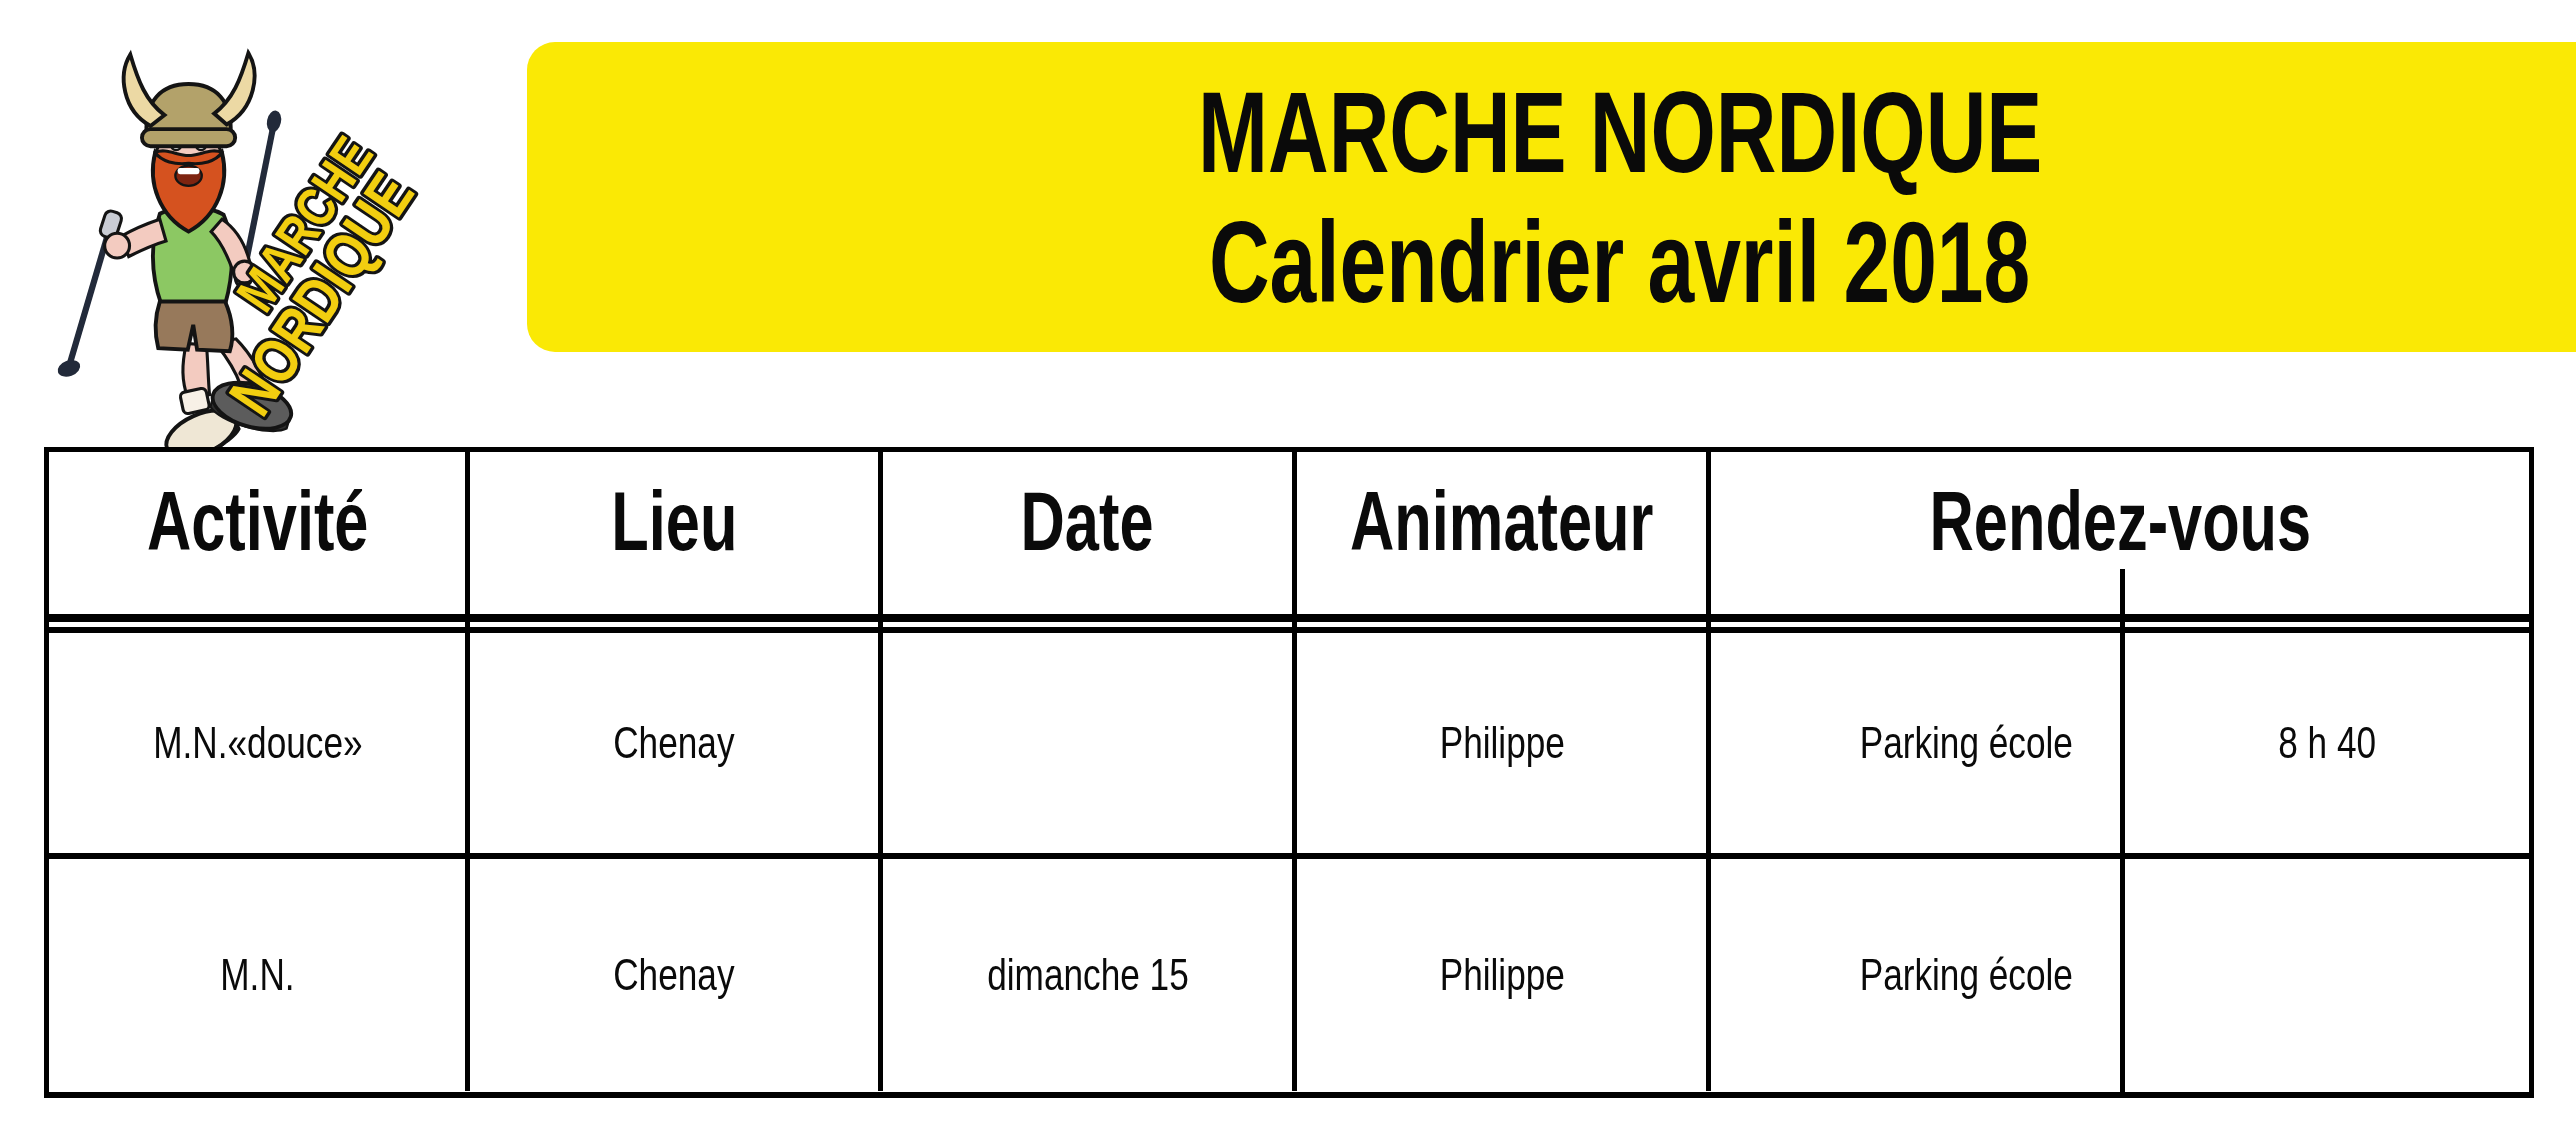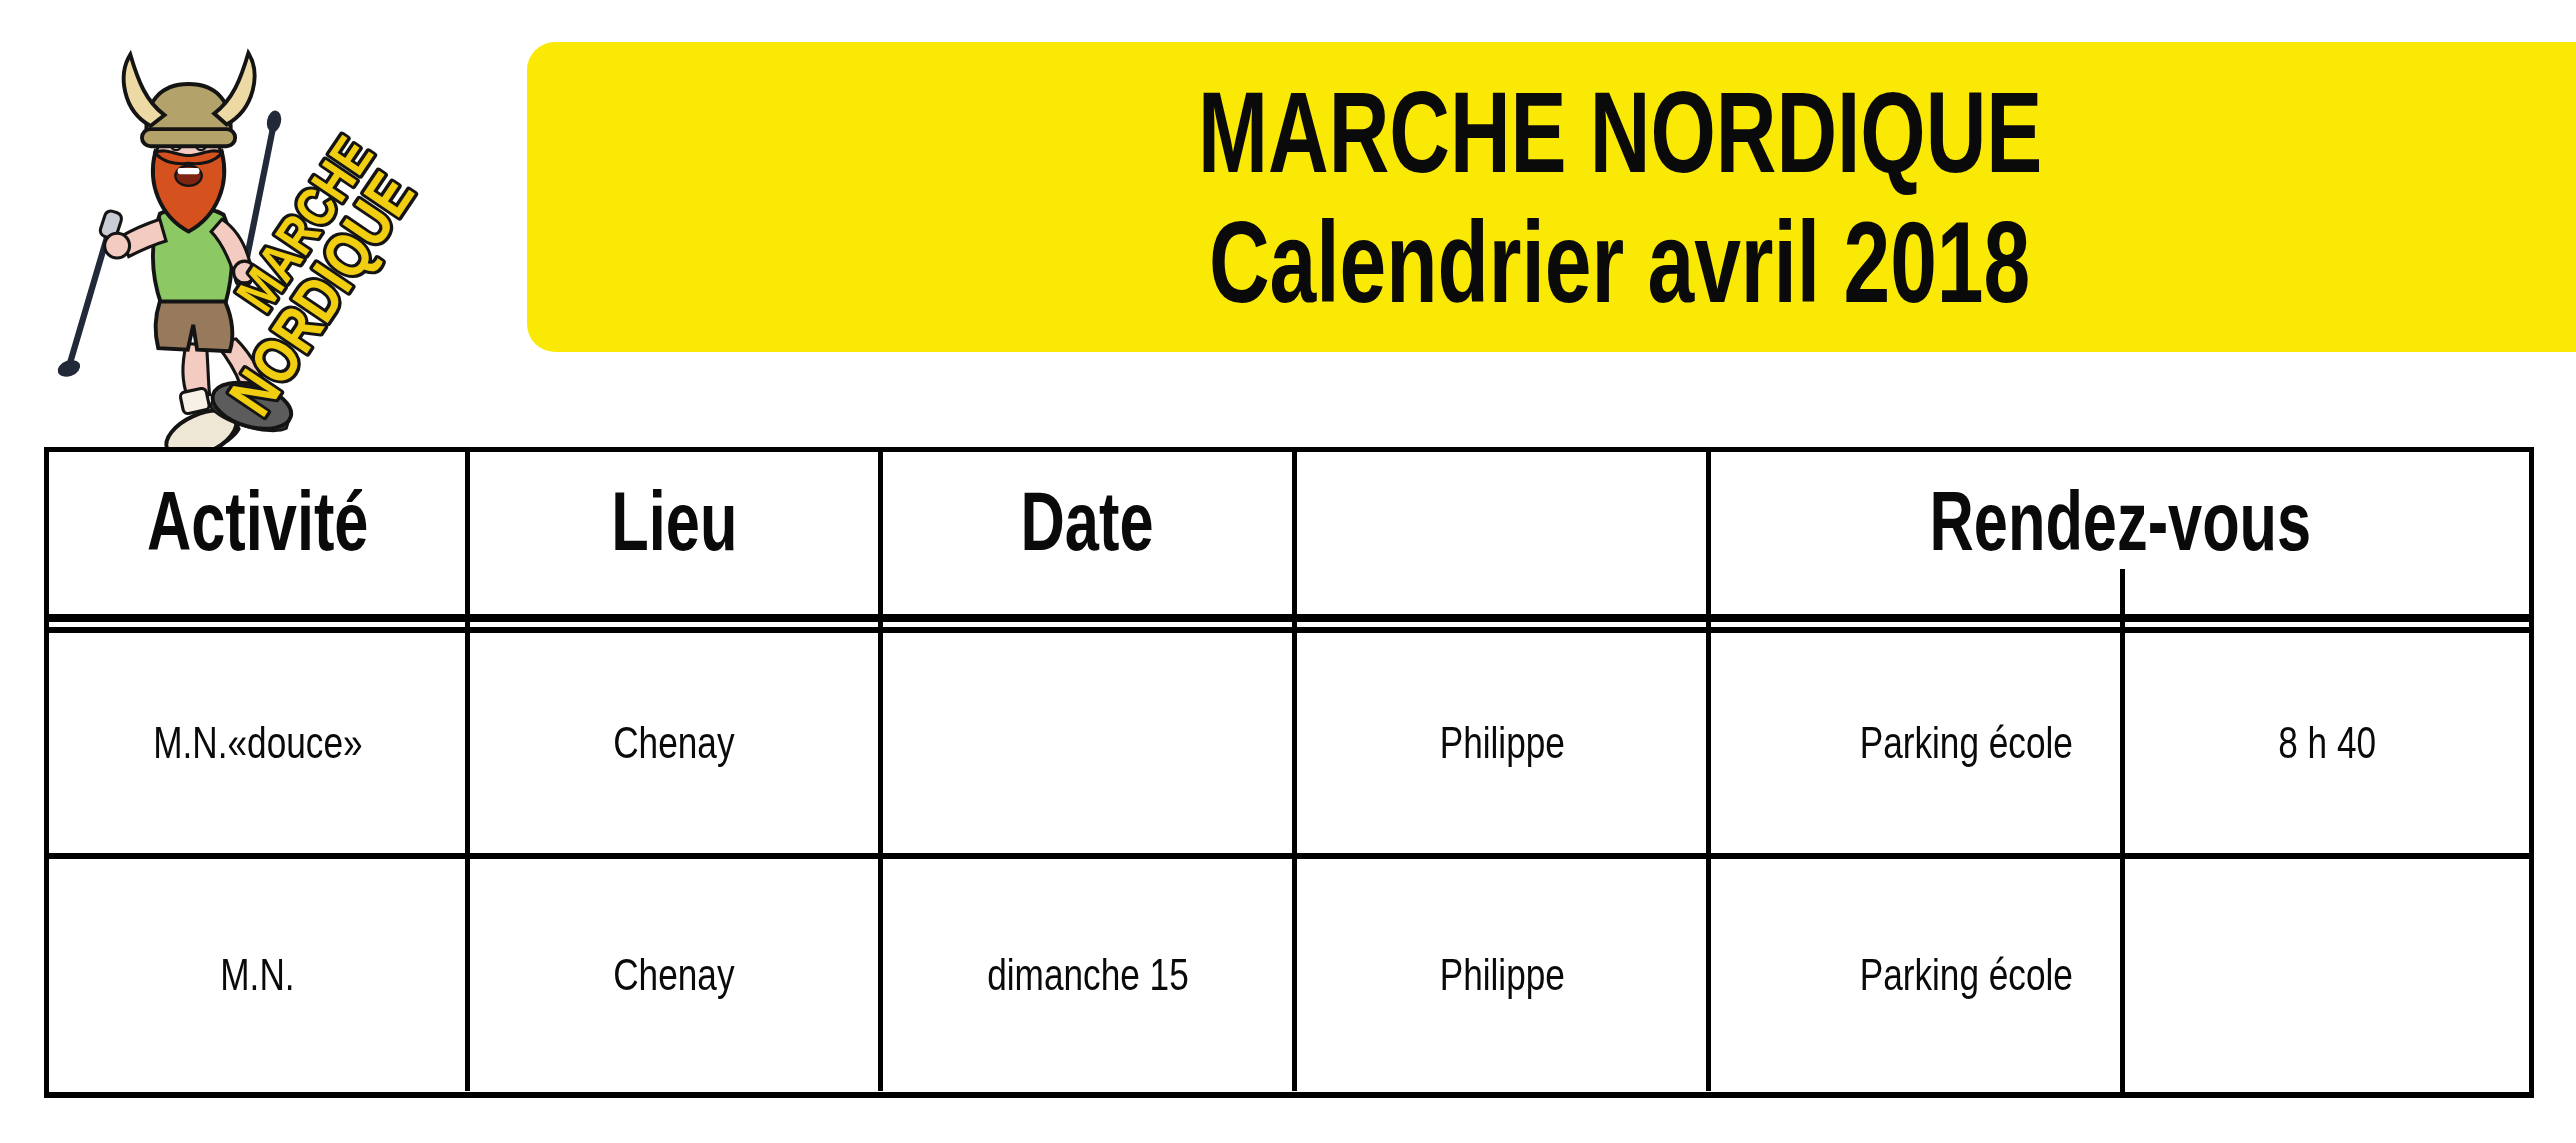--- a/index.html
+++ b/index.html
@@ -159,20 +159,23 @@
 
     <div class="cell hd hrow c1">
         <span class="tx">Activité</span>
       </div>
     <div class="cell hd hrow c2">
         <span class="tx">Lieu</span>
       </div>
     <div class="cell hd hrow c3">
         <span class="tx">Date</span>
       </div>
+    <div class="cell hd hrow c4">
+        <span class="tx">Animateur</span>
+      </div>
     <div class="cell hd hrow c56">
         <span class="tx">Rendez-vous</span>
       </div>
 
     <div class="cell bd r1 c1">
         <span class="tx">M.N.«douce»</span>
       </div>
     <div class="cell bd r1 c2">
         <span class="tx">Chenay</span>
       </div>

